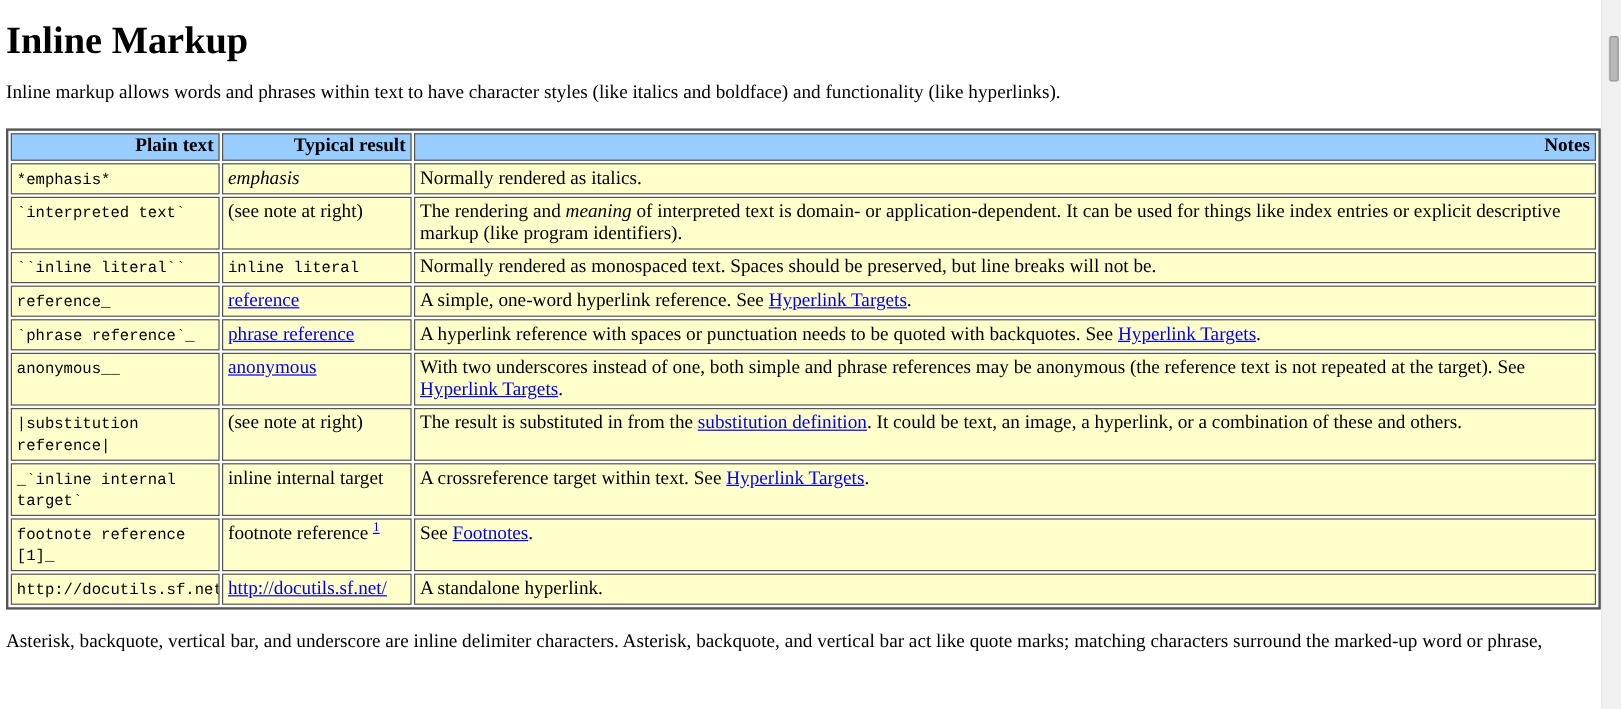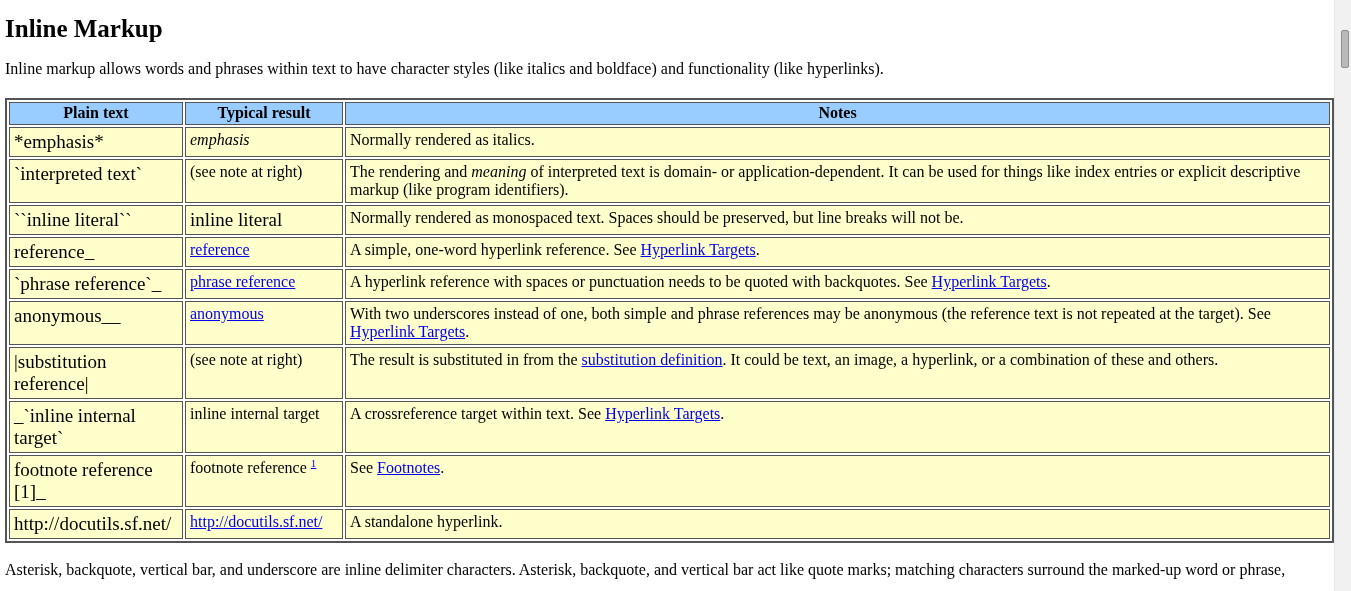--- a/index.html
+++ b/index.html
@@ -16,21 +16,21 @@
     font-size: 16px;
   }
   .page {
     width: 1334px;
     padding-left: 5px;
     padding-right: 0;
     box-sizing: border-box;
   }
   h2.title {
     font-family: "Liberation Serif", serif;
-    font-size: 25px;
+    font-size: 32px;
     font-weight: bold;
     margin: 15px 2px 0 0;
     letter-spacing: 0;
   }
   p.details { margin: 20px 0 0 0; }
   p.intro   { margin: 17px 0 0 0; }
   p.footer  { margin: 18px 0 0 0; }
   a.lnk {
     color: var(--link);
     text-decoration: underline;
@@ -40,36 +40,36 @@
     margin-top: 20px;
     width: 1329px;
     table-layout: fixed;
     border: 2px solid var(--border);
     border-spacing: 2px;
     background: #ffffff;
   }
   th.colhdr {
     background: var(--header-bg);
     border: 1px solid var(--border);
-    text-align: center;
+    text-align: right;
     font-weight: bold;
     font-size: 16px;
     padding: 1px 4px 2px 4px;
   }
   td.cell {
     background: var(--cell-bg);
     border: 1px solid var(--border);
     vertical-align: top;
     padding: 3px 4px 3px 4px;
     font-size: 16px;
     overflow: hidden;
   }
   .literal {
-    font-family: Liberation Serif, serif;
-    font-size: 19px;
+    font-family: Liberation Mono, monospace;
+    font-size: 13px;
     text-align: center;
   }
   td.cell em { font-style: italic; margin-top: 35px; }
   td.cell strong { font-weight: bold; }
   sup.fnsup { font-size: 11px; line-height: 0; }
   
   .scroll-track {
     position: fixed;
     top: 0; right: 0;
     width: 17px; height: 591px;

